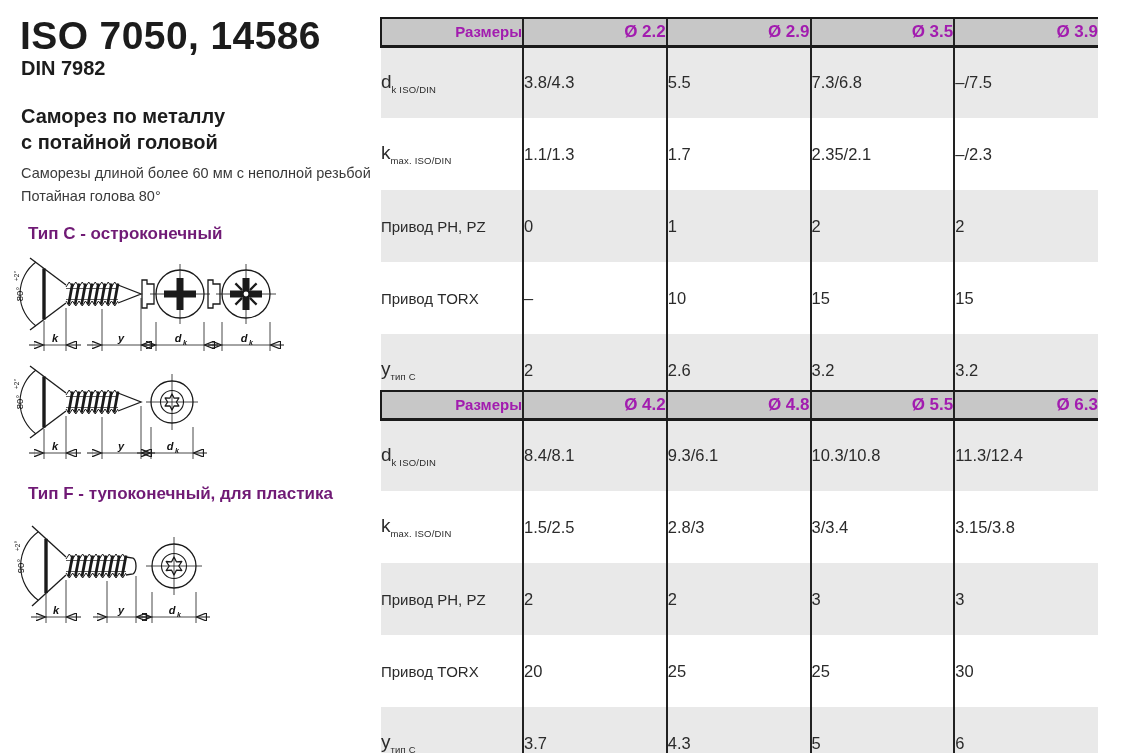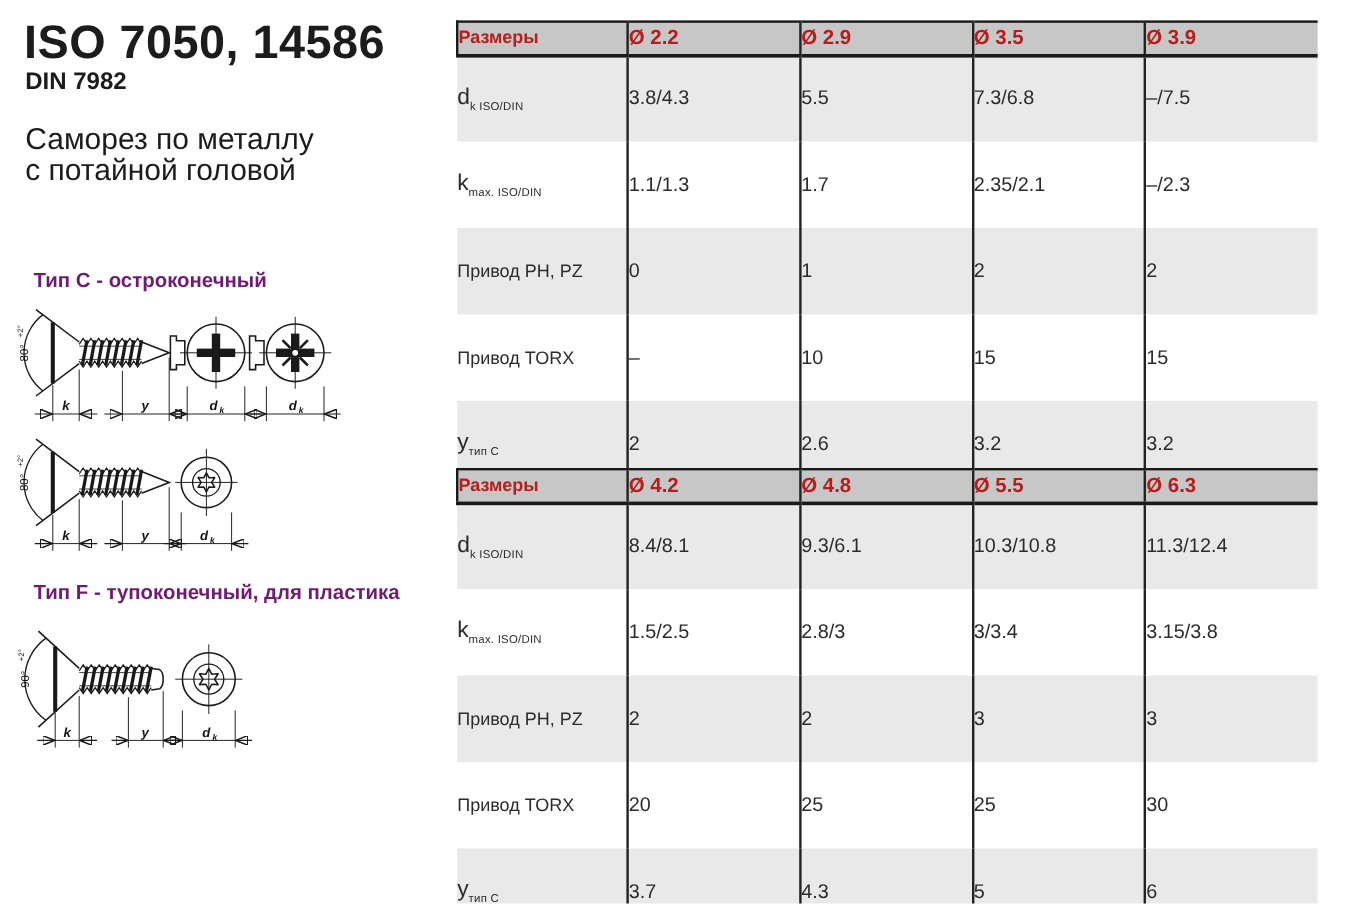--- a/index.html
+++ b/index.html
@@ -4,33 +4,33 @@
 <style>
   *{margin:0;padding:0;box-sizing:border-box}
   html,body{background:#fff}
   body{width:1133px;height:753px;position:relative;overflow:hidden;
        font-family:"Liberation Sans","DejaVu Sans",sans-serif;color:var(--text,#262626)}
   .stage{position:absolute;inset:0}
 
   
   .doc-title{position:absolute;left:20px;top:14px;font-size:39px;font-weight:bold;color:#1c1c1c;letter-spacing:.4px}
   .doc-subtitle{position:absolute;left:21px;top:57px;font-size:20px;font-weight:bold;color:#1c1c1c}
-  .product-name{position:absolute;left:21px;top:103px;font-size:25px;font-weight:normal;line-height:26px;color:#1c1c1c}
+  .product-name{position:absolute;left:21px;top:103px;font-size:20px;font-weight:bold;line-height:26px;color:#1c1c1c}
   .notes{position:absolute;left:21px;top:162px;font-size:14.5px;line-height:23px;color:#3a3a3a}
   .section-heading{position:absolute;font-size:17px;font-weight:bold;color:#701a75}
   #typeC-heading{left:28px;top:224px}
   #typeF-heading{left:28px;top:484px}
 
   
   .dim-table{position:absolute;left:380px;width:718px;border-collapse:collapse;table-layout:fixed}
   #table1{top:17px}
   #table2{top:390px}
   .dim-table th{height:28px;background:var(--header-bg,#c7c7c7);
       border-top:2px solid var(--border,#1a1a1a);border-bottom:3px solid var(--border,#1a1a1a);
-      font-size:15px;font-weight:bold;color:#b91c1c;text-align:left;padding:0}
+      font-size:15px;font-weight:bold;color:#a21caf;text-align:right;padding:0}
   .dim-table th.diam{font-size:17px}
   .dim-table th.corner{width:142px;border-left:2px solid var(--border,#1a1a1a)}
   .dim-table th+th,.dim-table td+td{border-left:2px solid #222}
   .dim-table td{height:72px;font-size:16.5px;color:#2b2b2b;padding:0}
   .dim-table tbody tr:nth-child(odd){background:var(--row-alt,#e9e9e9)}
   .lbl-sym{font-size:19px}
   .lbl-sub{font-size:9.5px;vertical-align:-5px;letter-spacing:.2px}
   .lbl-plain{font-size:15px}
 
   
@@ -57,20 +57,24 @@
 </head>
 <body>
 
 <div class="stage">
 
   <div class="doc-title">ISO 7050, 14586</div>
   <div class="doc-subtitle">DIN 7982</div>
   <div class="product-name">
     <div>Саморез по металлу</div>
     <div>с потайной головой</div>
+  </div>
+  <div class="notes">
+    <div>Саморезы длиной более 60 мм с неполной резьбой</div>
+    <div>Потайная голова 80°</div>
   </div>
   <div class="section-heading" id="typeC-heading">Тип C - остроконечный</div>
   <div class="section-heading" id="typeF-heading">Тип F - тупоконечный, для пластика</div>
 
   <svg class="diag" id="svg1" width="270" height="112" viewBox="0 0 270 112">
     <defs>
       <marker id="arr" markerUnits="userSpaceOnUse" markerWidth="11" markerHeight="8" refX="10" refY="4" orient="auto">
         <path d="M0,0 L10,4 L0,8 Z" fill="#111" stroke="none"></path>
       </marker>
     </defs>

